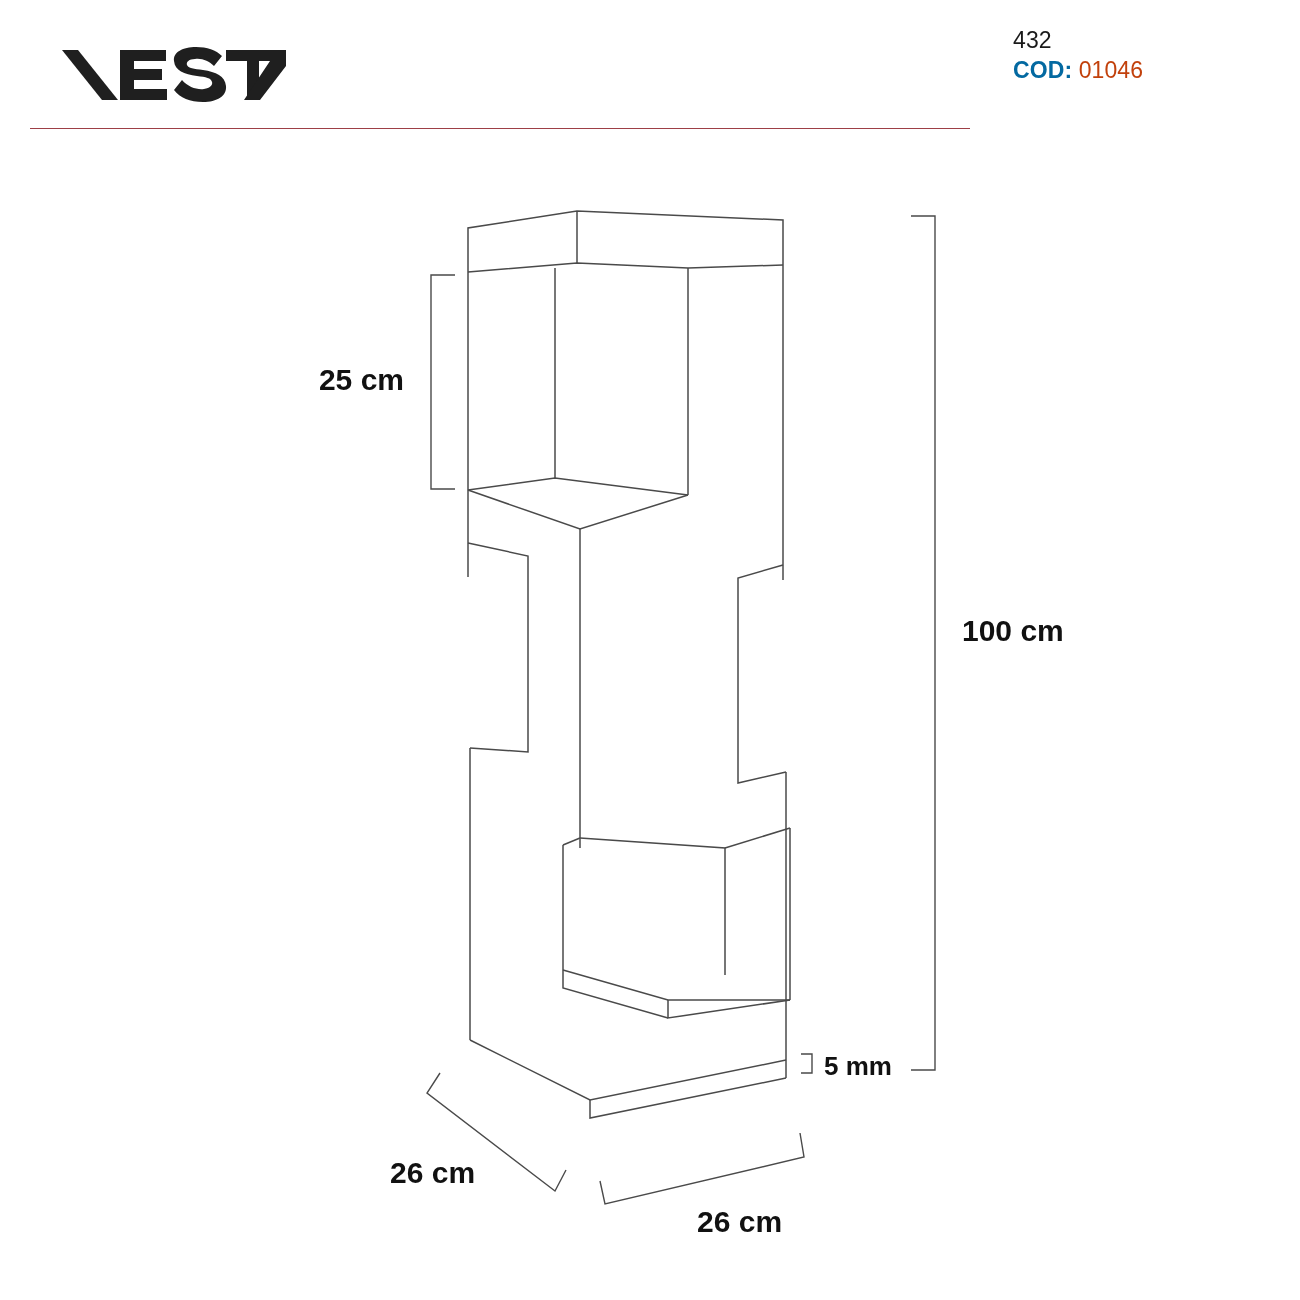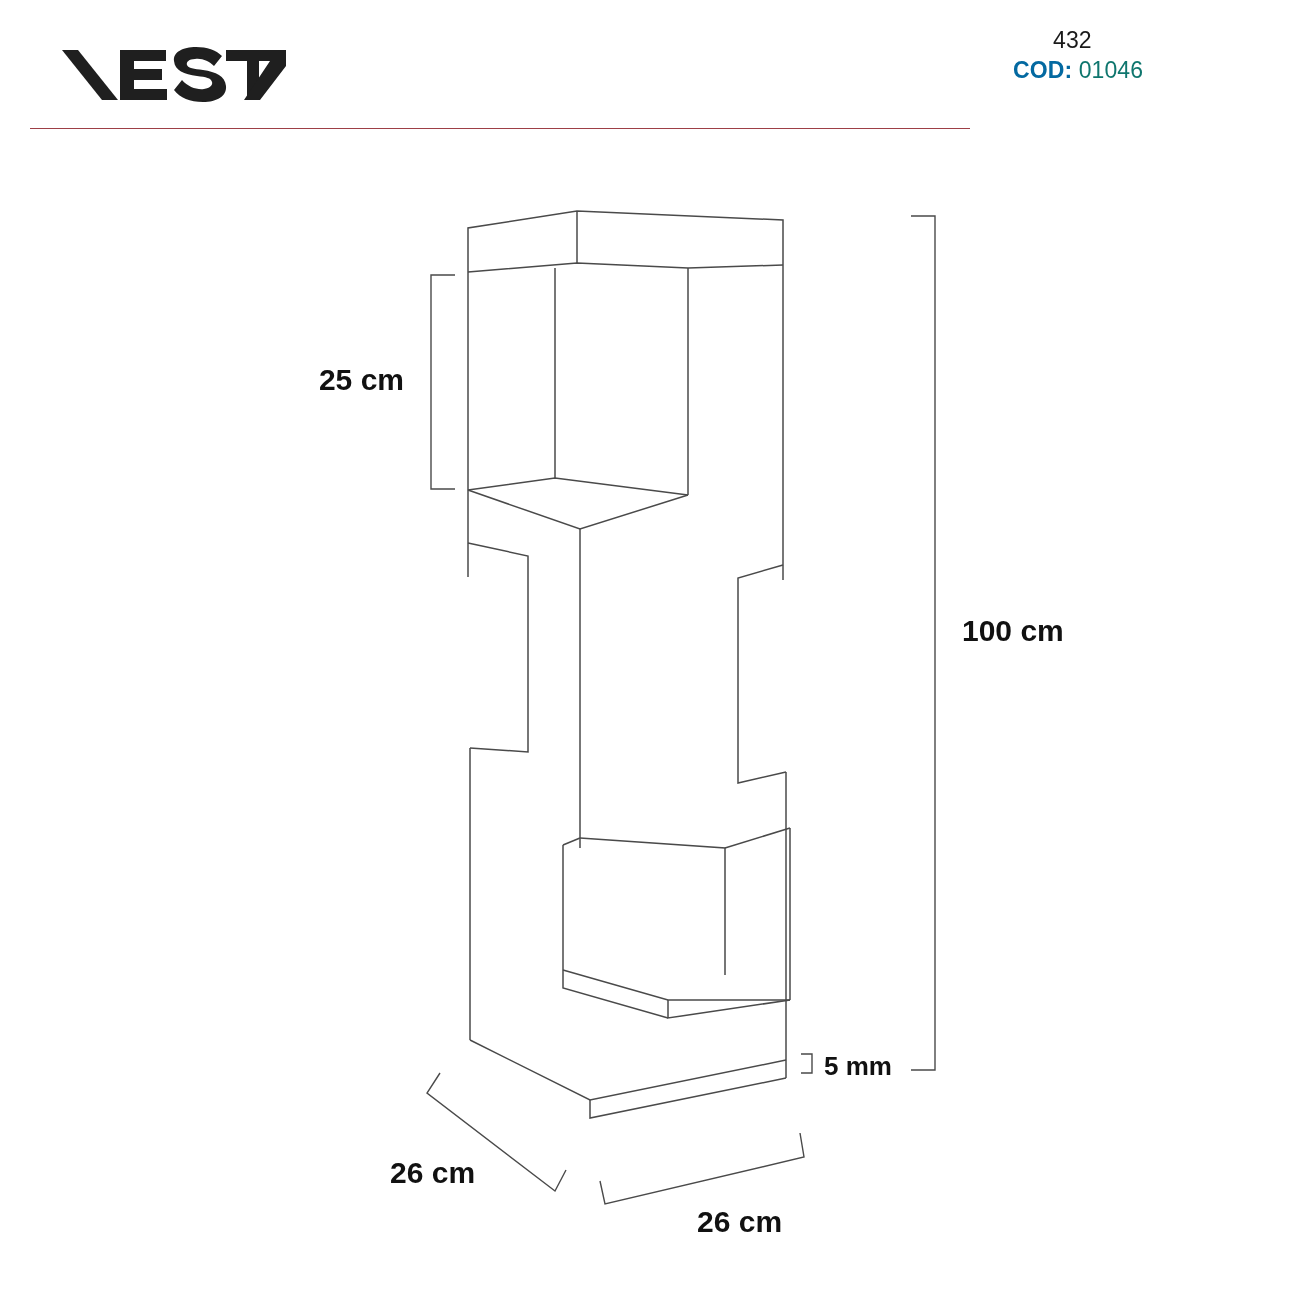--- a/index.html
+++ b/index.html
@@ -35,22 +35,22 @@
   .meta {
     position: absolute;
     left: 1013px;
     top: 26px;
     line-height: 1.30;
     font-size: 23px;
     letter-spacing: 0.1px;
   }
   .meta .row { white-space: nowrap; color: #1a1a1a; }
   .meta .lbl-red { color: #0369a1; font-weight: 700; }
-  .meta .val { color: #0f766e; font-weight: 400; }
-  .meta .row-id { font-weight: 400; margin-left: 40px; }
+  .meta .val { color: #c2410c; font-weight: 400; }
+  .meta .row-id { font-weight: 400; }
   .meta .row-title { font-weight: 400; }
 
   .rule {
     position: absolute;
     left: 30px;
     top: 128px;
     width: 940px;
     height: 0;
     border-top: 1.6px solid #9d3f46;
   }

